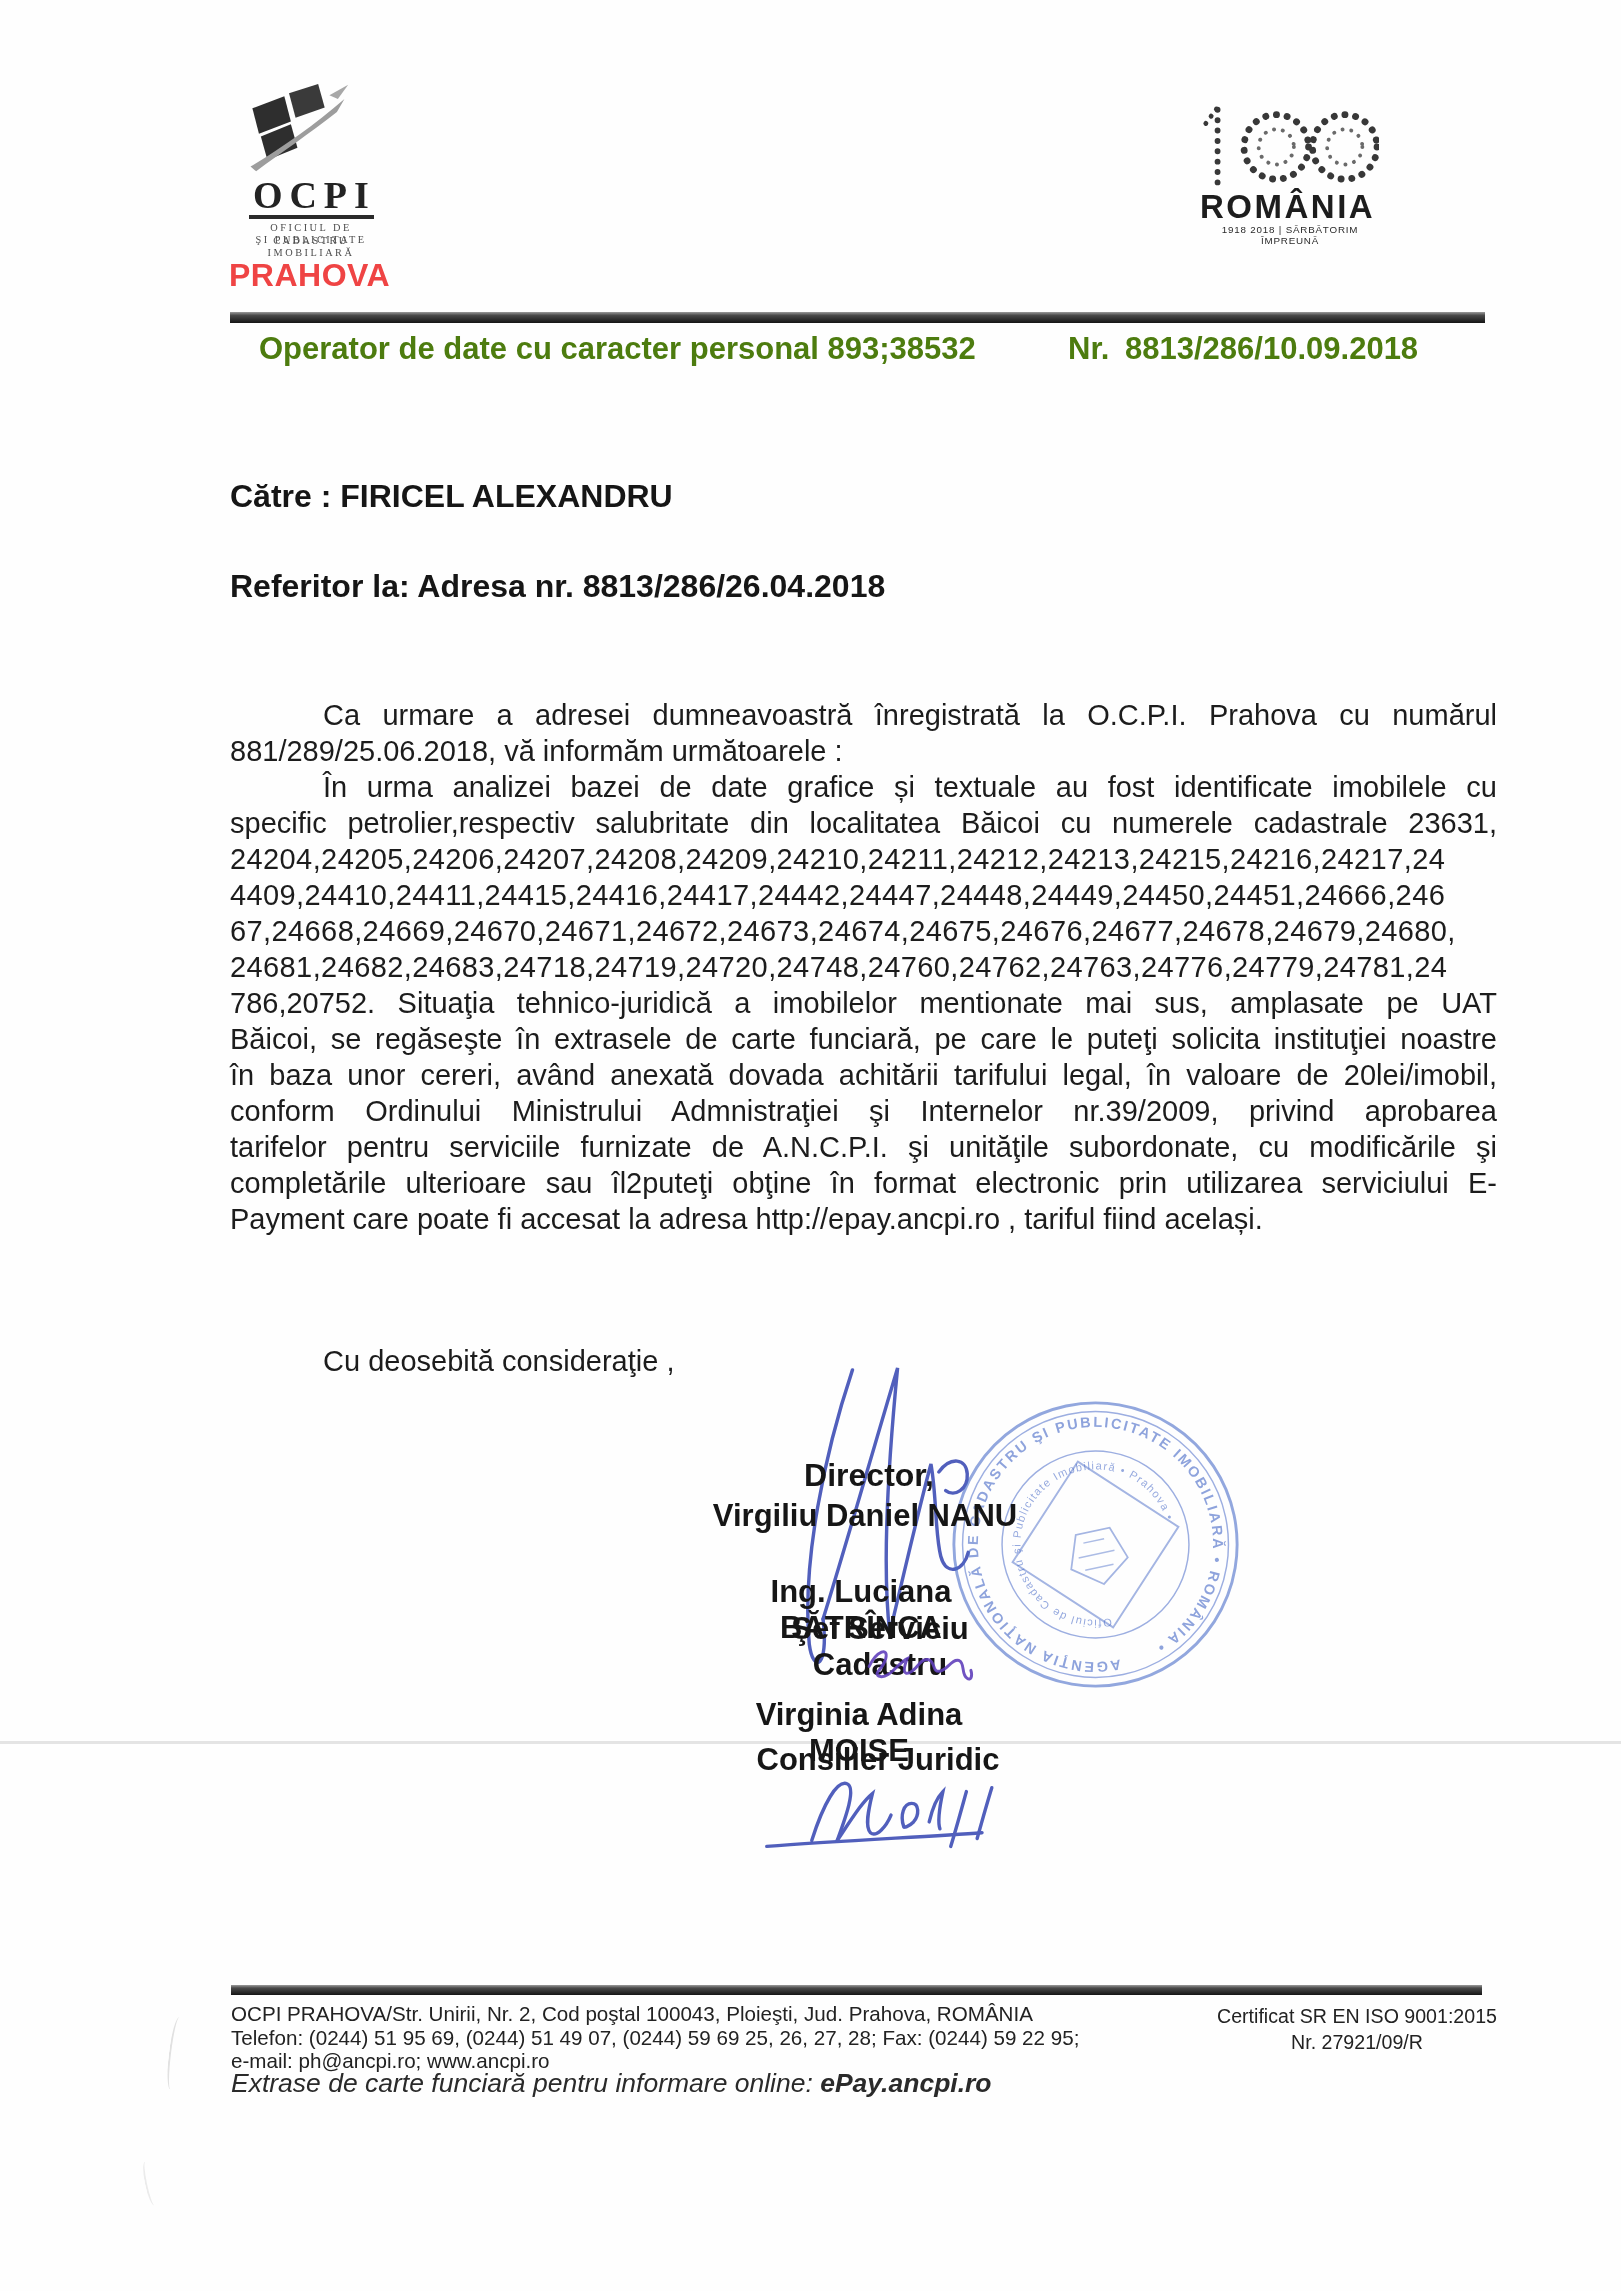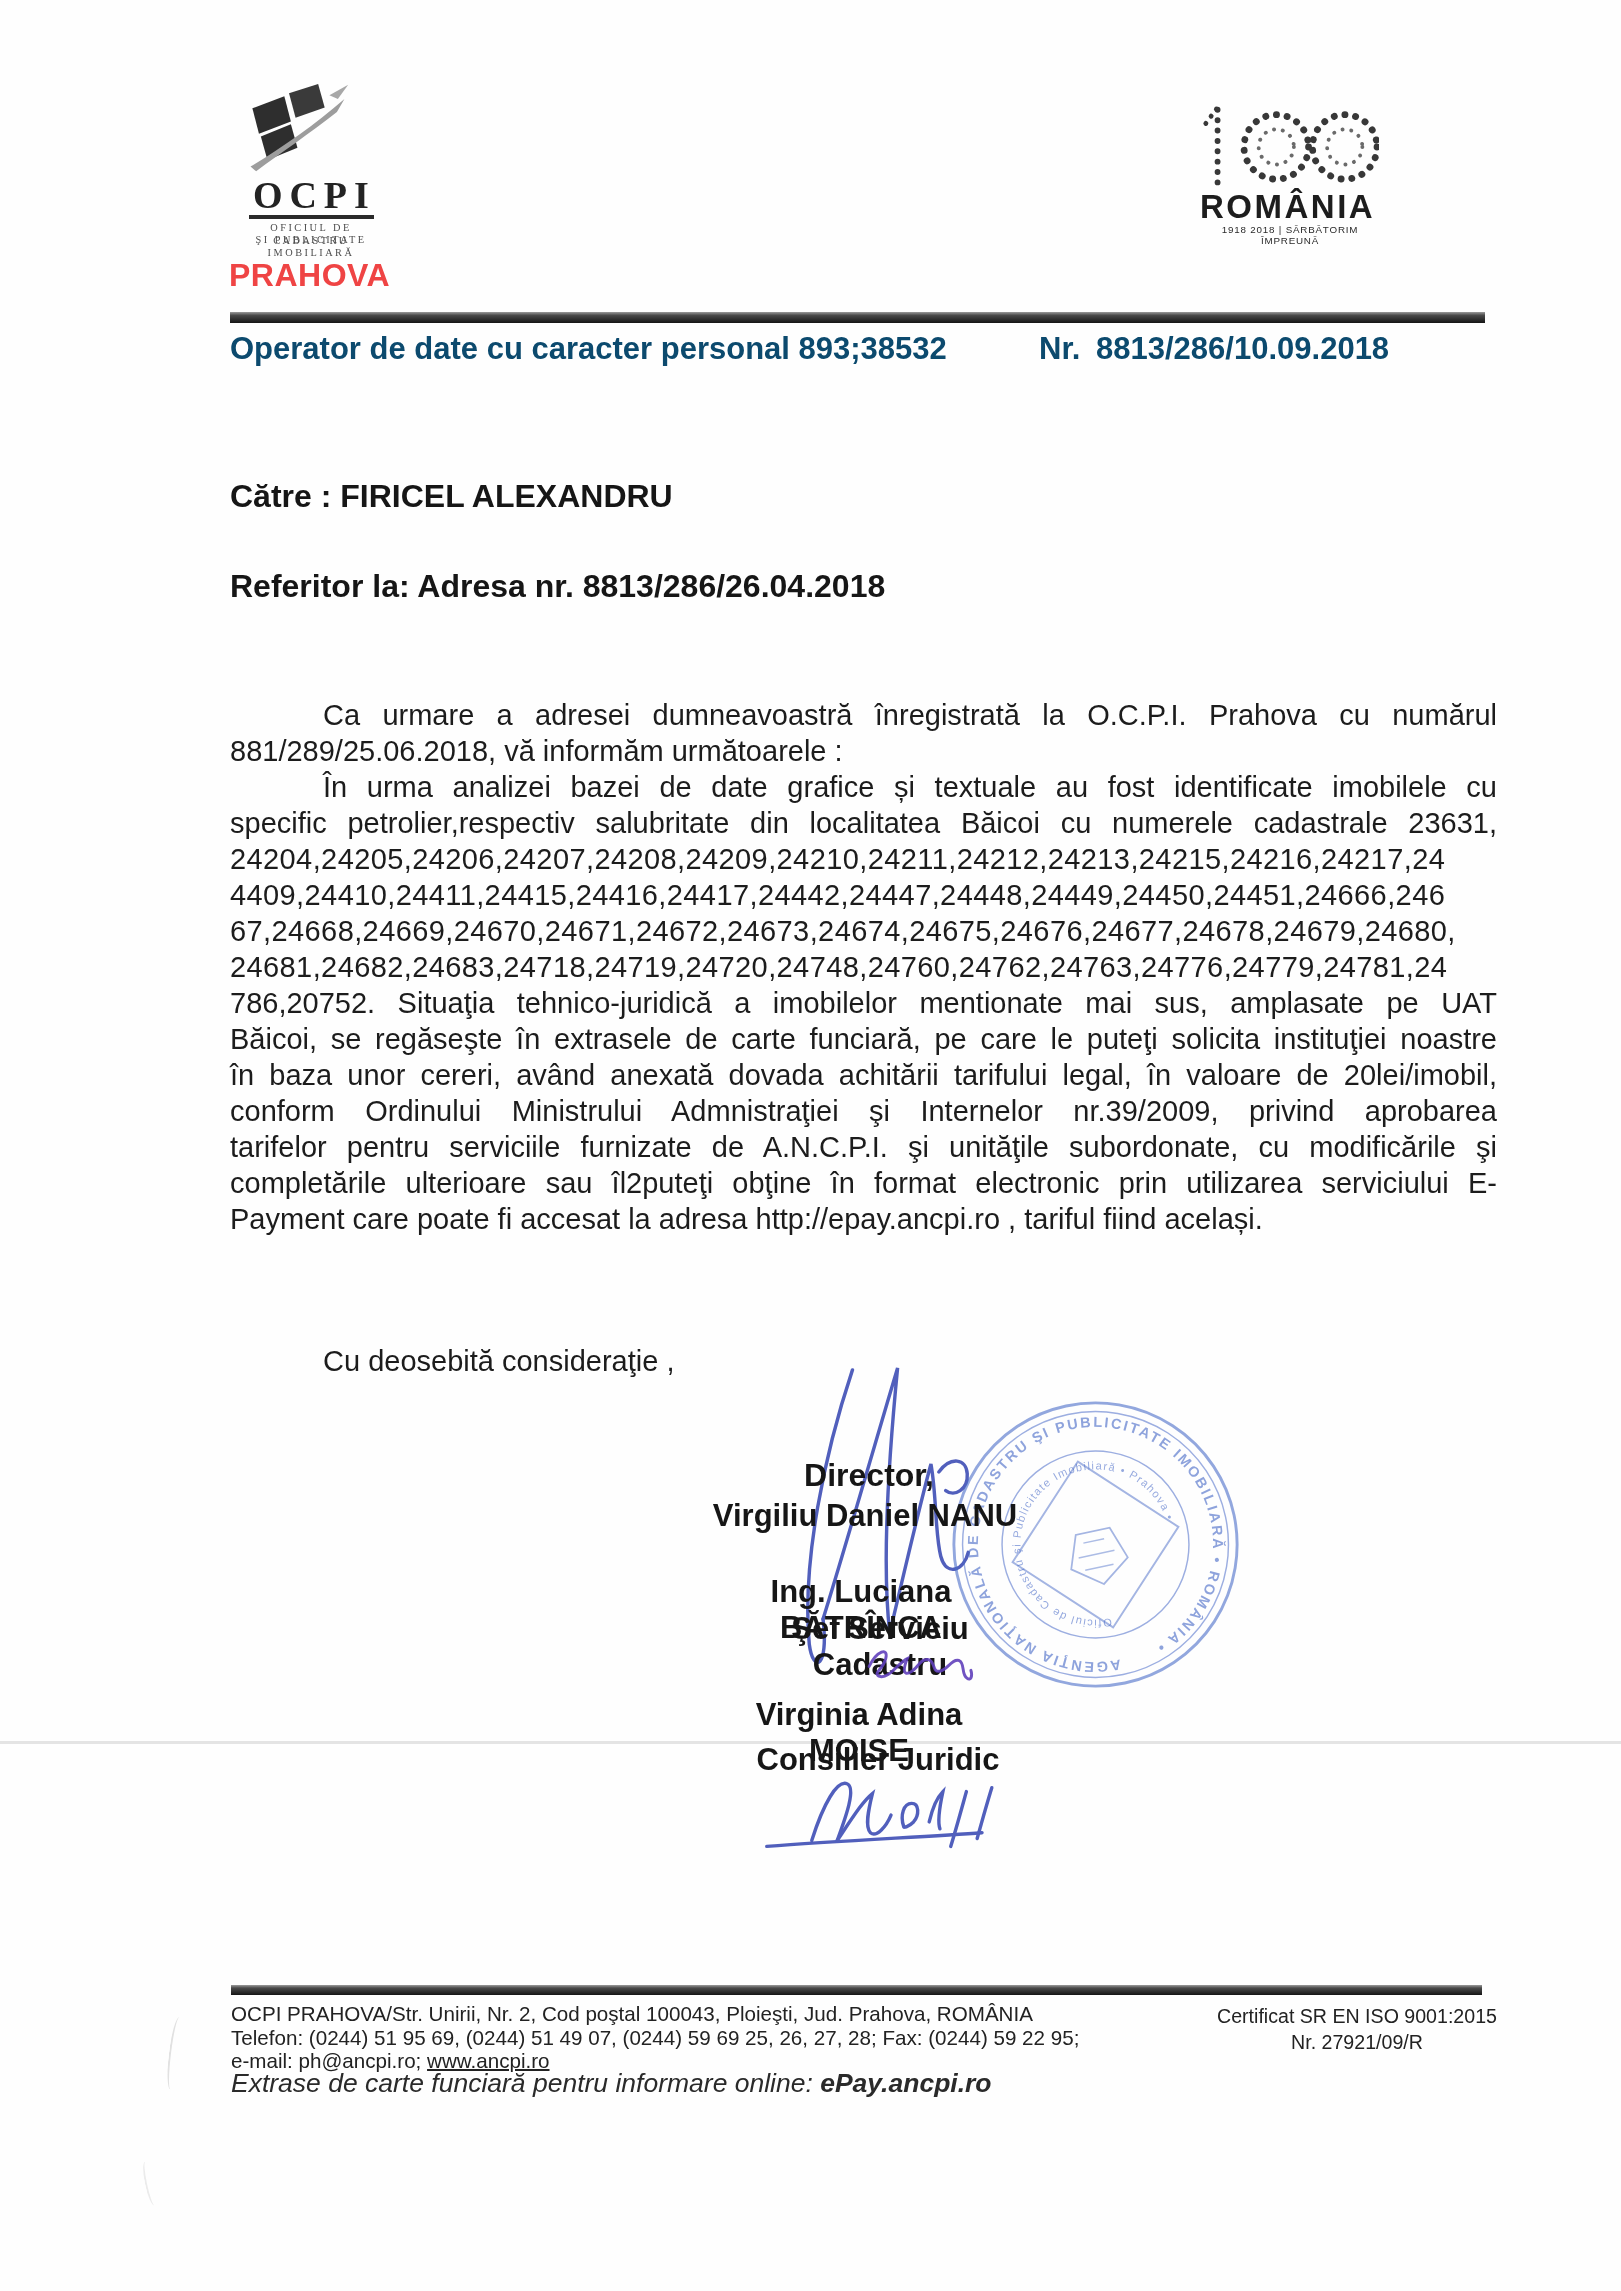--- a/index.html
+++ b/index.html
@@ -12,42 +12,42 @@
   
   .ocpi-acronym{font-family:"Liberation Serif", serif;font-weight:bold;font-size:38px;letter-spacing:6.9px;color:#232323;}
   .ocpi-underline{height:3.9px;background:#2a2a2a;}
   .ocpi-sub{font-family:"Liberation Serif", serif;font-size:10.3px;letter-spacing:2.5px;color:#4d4d4d;text-align:center;line-height:12.7px;width:152px;}
   .ocpi-region{font-weight:bold;font-size:32px;letter-spacing:0.5px;color:#ef4444;}
   .ro-name{font-weight:bold;font-size:33px;letter-spacing:2.5px;color:#1d1d1d;}
   .ro-tag{font-size:9.8px;letter-spacing:0.8px;color:#2a2a2a;width:196px;text-align:center;}
   
   .rule{background:linear-gradient(to bottom,#9b9b9b 0%,#4a4a4a 30%,#151515 100%);}
   
-  .hdr{font-weight:bold;font-size:31px;color:#0c4a6e;}
+  .hdr{font-weight:bold;font-size:31px;color:#4d7c0f;margin-left:29px;}
   .num-wrap{display:flex;gap:15.7px;}
   
   .rcp{font-weight:bold;font-size:32px;color:#161616;}
   
   #body-block{width:1267px;font-size:29px;line-height:36px;color:#1c1c1c;}
   .bline{width:100%;}
   .jt{text-align:justify;text-align-last:justify;}
   .ind{text-indent:93px;}
   .nums{letter-spacing:0.4px;}
   .link{text-decoration-thickness:2px;text-underline-offset:3.9px;}
   .salut{font-size:29px;color:#1c1c1c;}
   
   .sig-text{width:314px;text-align:center;font-weight:bold;font-size:31px;color:#161616;}
   svg{display:block;}
   .faintline{height:2.9px;background:#e4e4e4;width:1621px;}
   
   .ftr{font-size:20.6px;color:#222;}
   .cert{width:284px;text-align:center;font-size:19.6px;color:#222;}
   .online{font-style:italic;font-size:26.5px;color:#2a2a2a;}
   .online b{font-weight:bold;}
-  .uline{text-decoration:underline;text-decoration-thickness:1.5px;}
+  .uline{text-decoration-thickness:1.5px;}
   .artifact{border-left:2.9px solid #dadada;border-radius:60%;opacity:.8;}
 </style>
 </head>
 <body>
 
 <div id="page">
 
   <div class="abs" style="left:243px;top:82px;">
     <svg width="108" height="94" viewBox="0 0 115 100">
       <polygon points="10,28 44,15 51,42 17,55" fill="#2e2e2e"></polygon>

